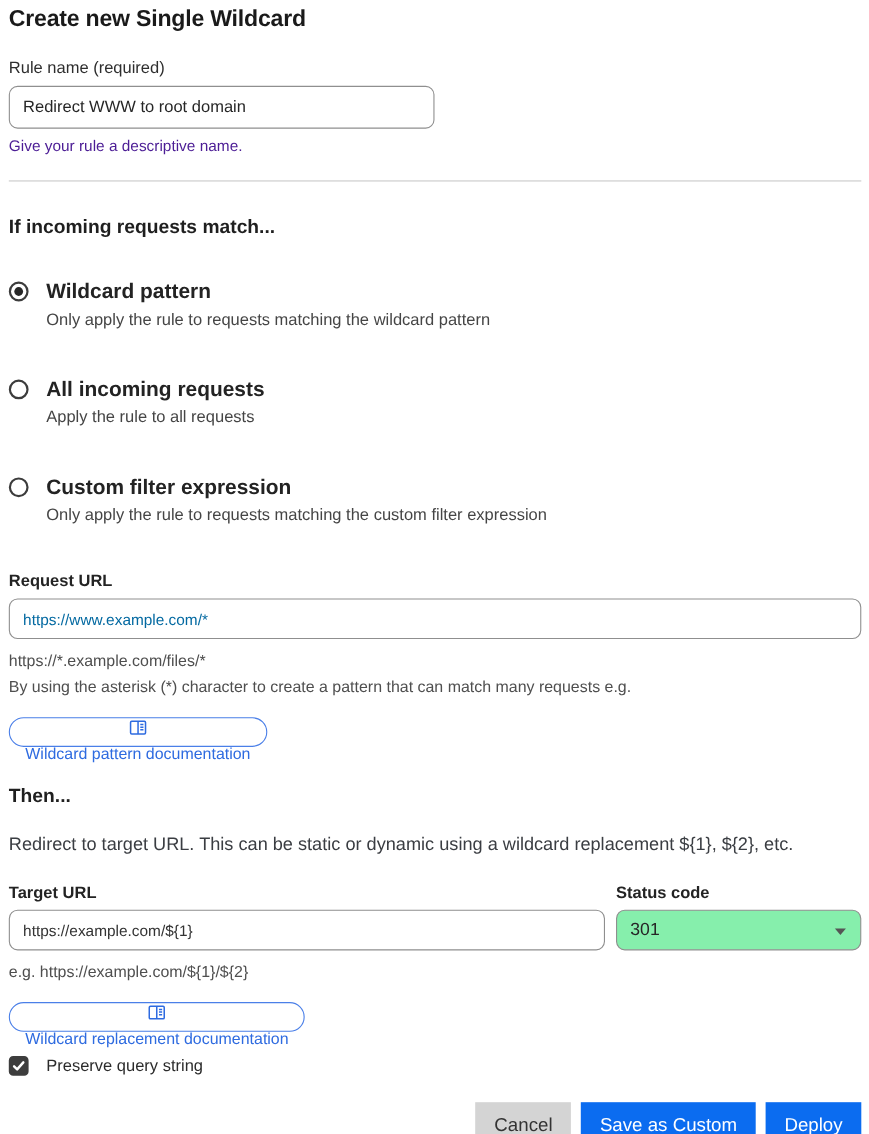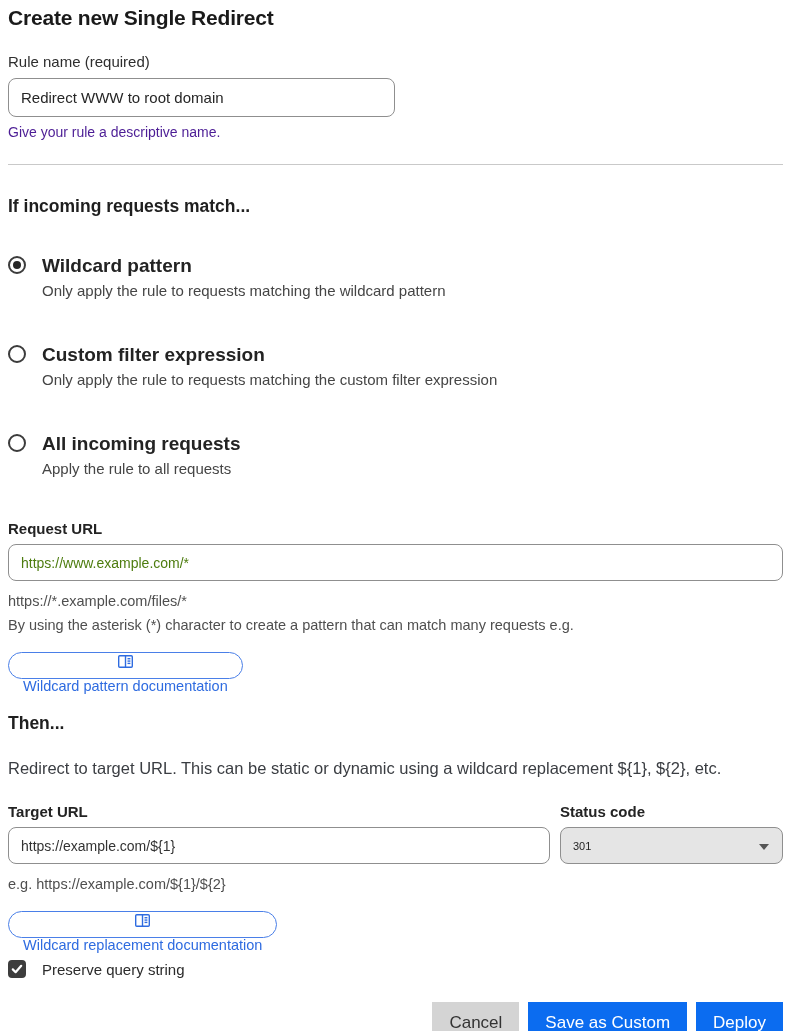--- a/index.html
+++ b/index.html
@@ -61,21 +61,21 @@
     width: 8px; height: 8px;
     transform: translate(-50%, -50%);
     border-radius: 50%;
     background: #272727;
   }
   .radio-texts { margin-left: 16px; }
   .radio-label { font-size: 19px; font-weight: 700; color: #232323; }
   .radio-desc { font-size: 15px; color: #454545; margin-top: 5px; }
 
   .request-url-label { margin-top: 43px; }
-  .request-url-input { width: 100%; height: 37px; font-size: 14px; margin-top: 7px; color: #4d7c0f; }
+  .request-url-input { width: 100%; height: 37px; font-size: 14px; margin-top: 7px; color: #0369a1; }
 
   .pill-button {
     display: inline-flex;
     align-items: center;
     gap: 8px;
     height: 27px;
     padding: 0 14px;
     border: 1.5px solid #4a7fe8;
     border-radius: 14px;
     background: #fff;
@@ -94,26 +94,26 @@
   .two-col { display: flex; margin-top: 25px; }
   .col-target { width: 542px; }
   .col-status { width: 223px; margin-left: 10px; }
   .target-input { width: 100%; height: 37px; font-size: 14px; margin-top: 7px; color: #333; }
 
   .select-box {
     position: relative;
     width: 100%; height: 37px;
     border: 1px solid #8f8f8f;
     border-radius: 8px;
-    background: #e5e5e5;
+    background: #86efac;
     margin-top: 7px;
     display: flex;
     align-items: center;
     padding: 0 12px;
-    font-size: 11px;
+    font-size: 16px;
     color: #262626;
     cursor: pointer;
   }
   .select-caret {
     position: absolute;
     right: 13px; top: 16px;
     width: 0; height: 0;
     border-left: 5px solid transparent;
     border-right: 5px solid transparent;
     border-top: 6px solid #555;
@@ -141,50 +141,50 @@
     cursor: pointer;
   }
   .btn-secondary { background: #d4d4d4; color: #333333; }
   .btn-primary { background: #0b6cf0; color: #ffffff; }
 </style>
 </head>
 <body>
 
 <div class="container">
 
-  <h1 class="page-title">Create new Single Redirect</h1>
+  <h1 class="page-title">Create new Single Wildcard</h1>
 
   <div class="field-label">Rule name (required)</div>
   <input class="text-input rule-name-input" type="text" value="Redirect WWW to root domain" style="">
   <div class="helper">Give your rule a descriptive name.</div>
 
   <hr class="divider">
 
   <h2 class="section-heading">If incoming requests match...</h2>
 
   <div class="radio-group">
     <div class="radio-row">
       <span class="radio-circle selected"></span>
       <span class="radio-texts">
         <div class="radio-label">Wildcard pattern</div>
         <div class="radio-desc">Only apply the rule to requests matching the wildcard pattern</div>
       </span>
     </div>
     <div class="radio-row">
       <span class="radio-circle"></span>
       <span class="radio-texts">
-        <div class="radio-label">Custom filter expression</div>
-        <div class="radio-desc">Only apply the rule to requests matching the custom filter expression</div>
+        <div class="radio-label">All incoming requests</div>
+        <div class="radio-desc">Apply the rule to all requests</div>
       </span>
     </div>
     <div class="radio-row">
       <span class="radio-circle"></span>
       <span class="radio-texts">
-        <div class="radio-label">All incoming requests</div>
-        <div class="radio-desc">Apply the rule to all requests</div>
+        <div class="radio-label">Custom filter expression</div>
+        <div class="radio-desc">Only apply the rule to requests matching the custom filter expression</div>
       </span>
     </div>
   </div>
 
   <div class="field-label-bold request-url-label">Request URL</div>
   <input class="text-input request-url-input" type="text" value="https://www.example.com/*" style="">
   <div class="helper-lines">
     <div>https://*.example.com/files/*</div>
     <div>By using the asterisk (*) character to create a pattern that can match many requests e.g.</div>
   </div>

